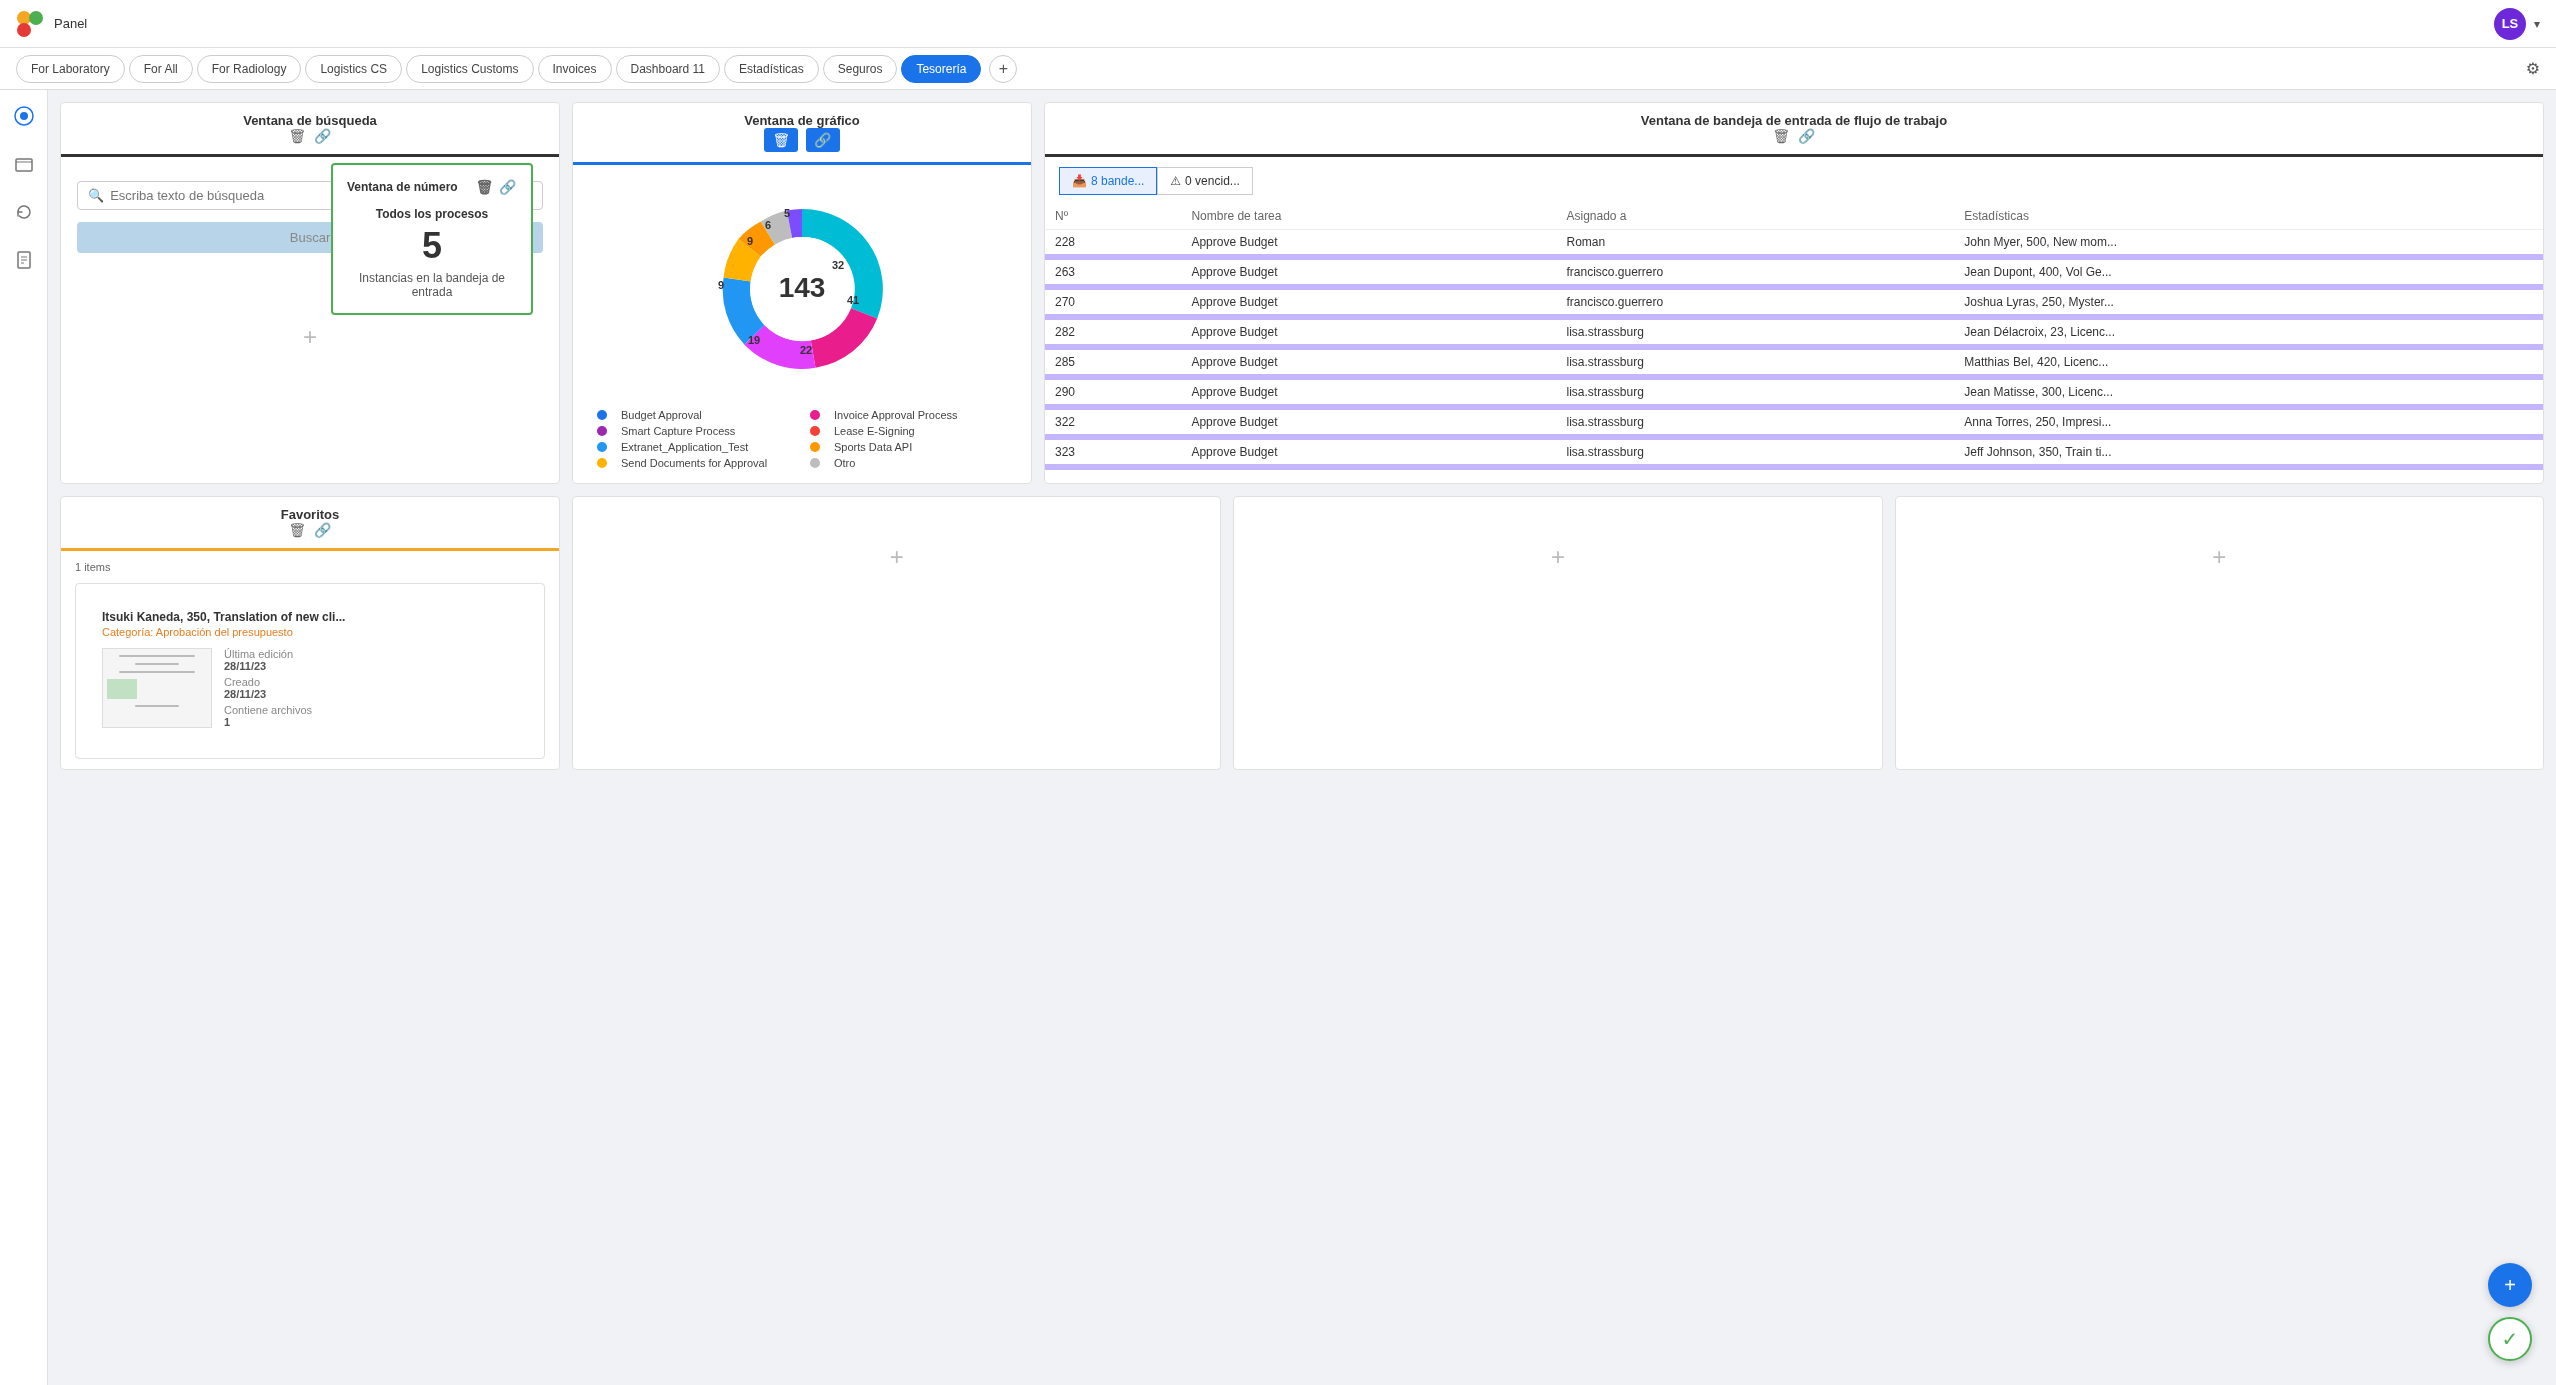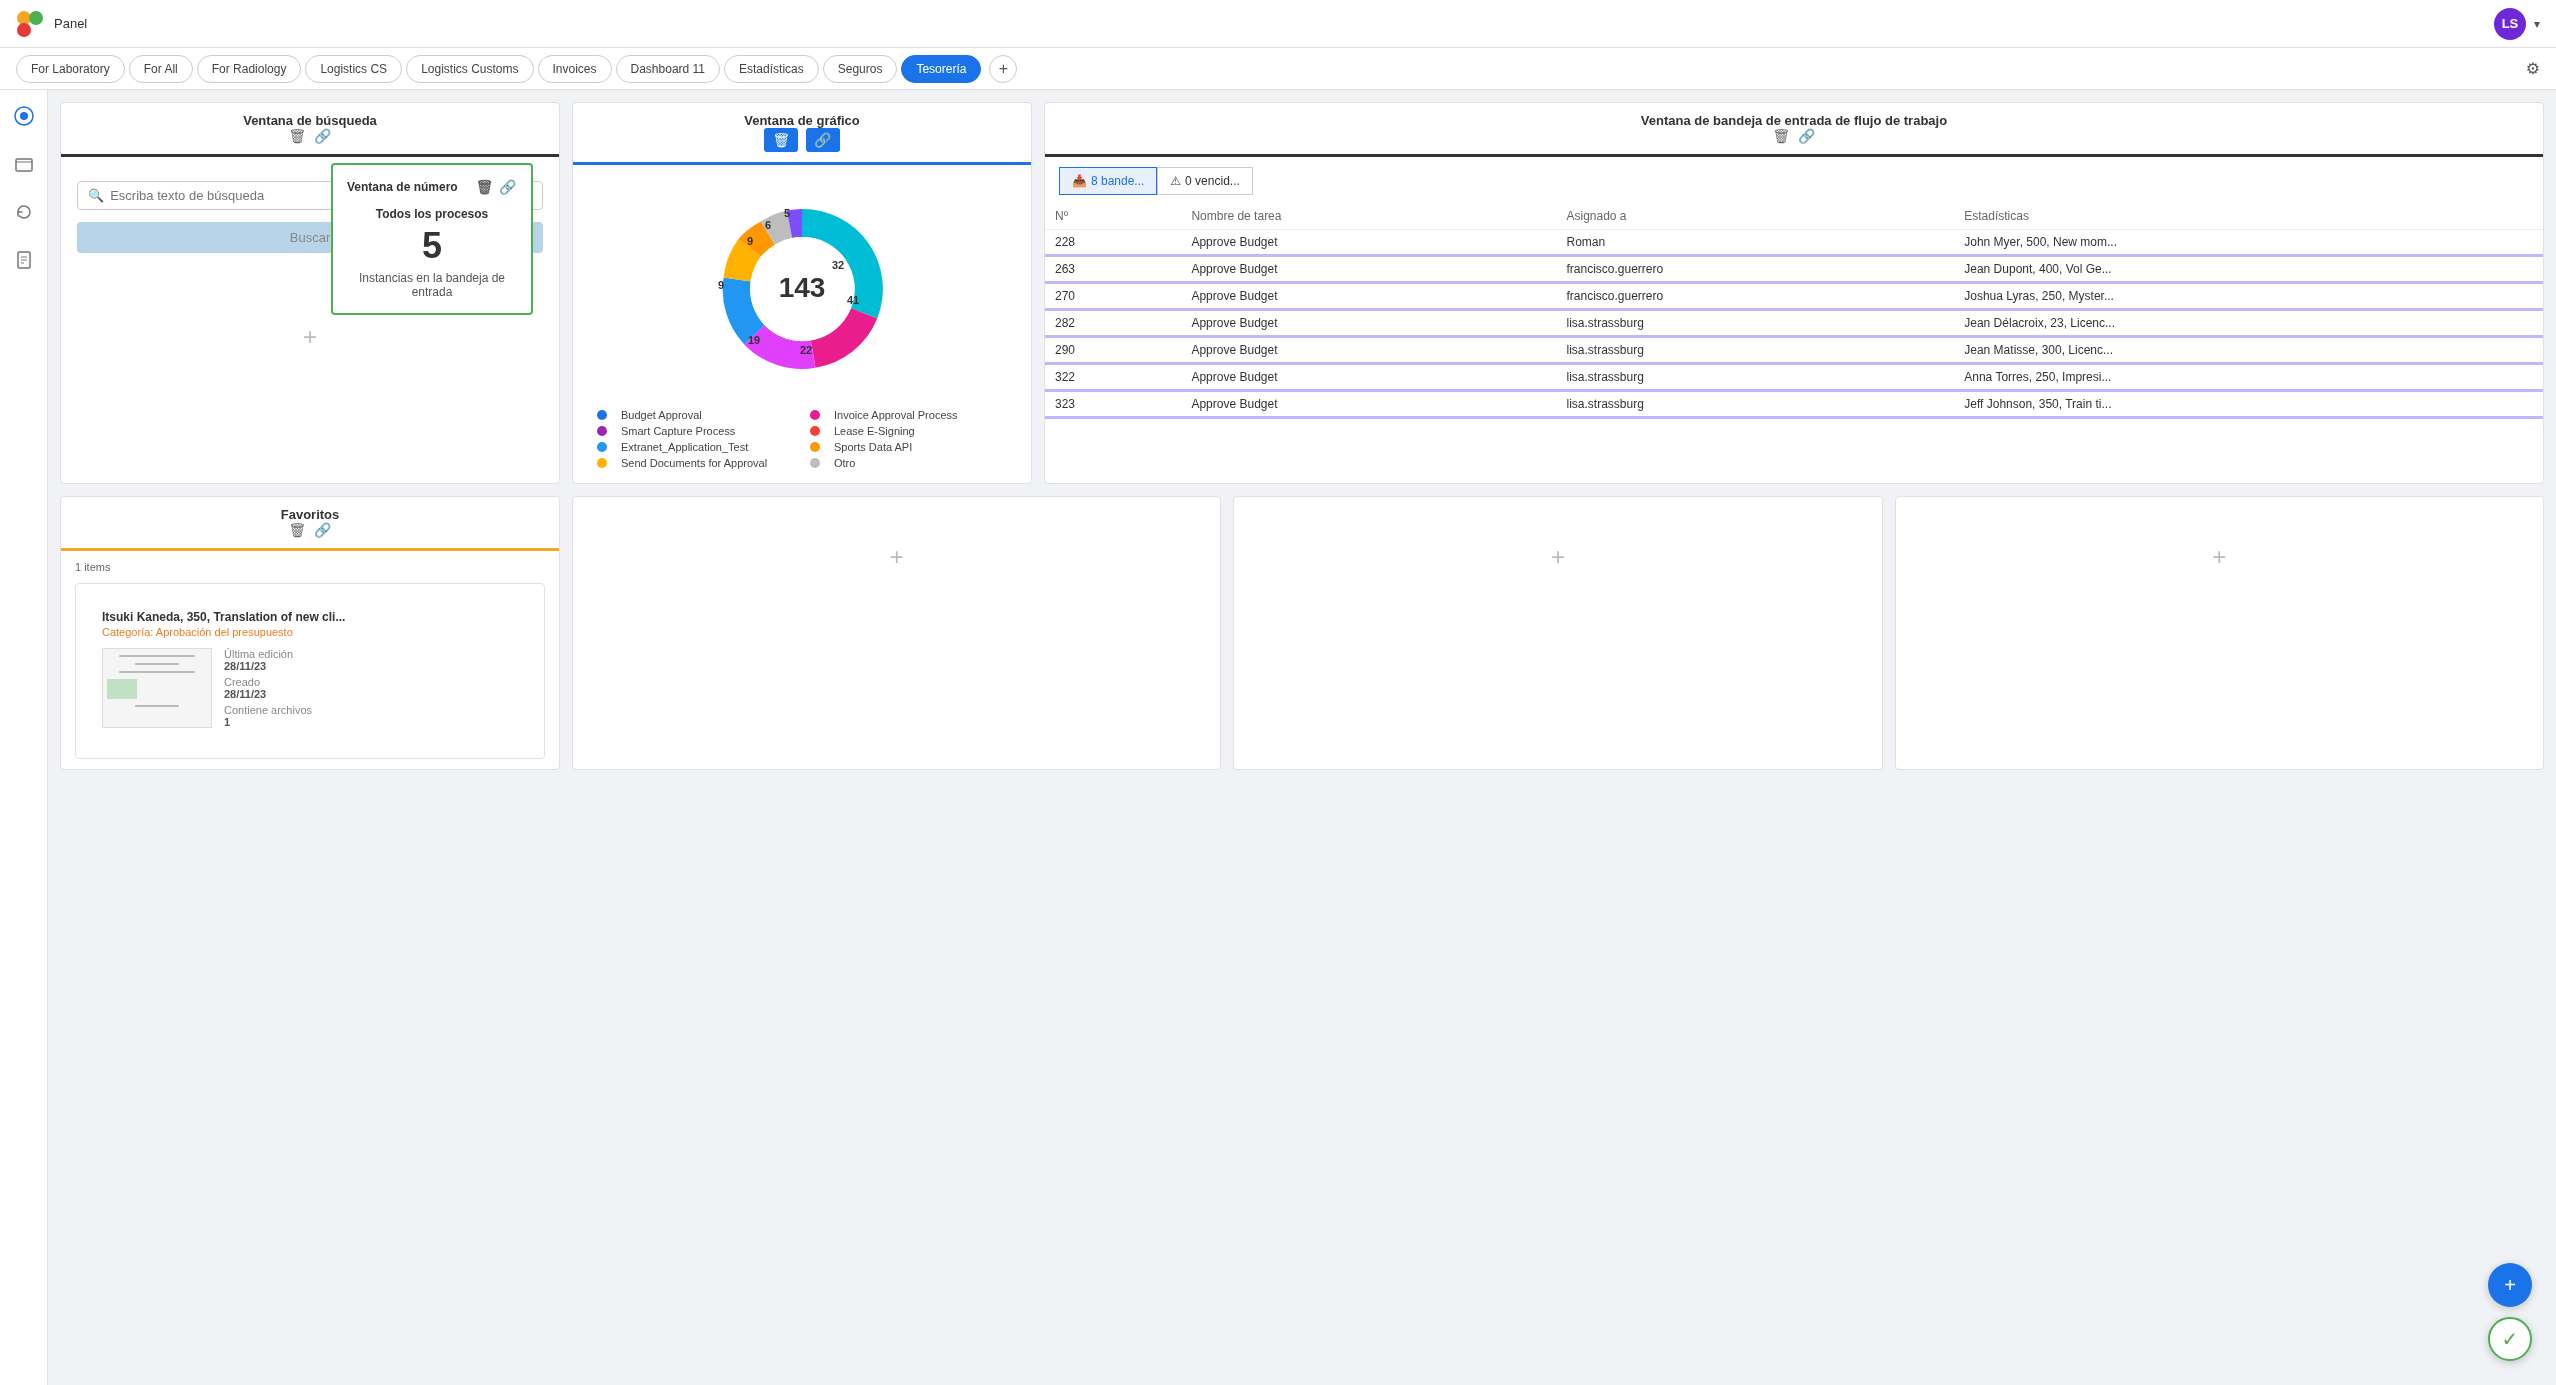--- a/index.html
+++ b/index.html
@@ -69,21 +69,21 @@
     .chart-legend { display: grid; grid-template-columns: 1fr 1fr; gap: 4px 16px; padding: 0 10px; }
     .legend-item { display: flex; align-items: center; gap: 14px; font-size: 11px; color: #444; }
     .legend-dot { width: 10px; height: 10px; border-radius: 50%; flex-shrink: 0; }
 
     
     .workflow-tabs { display: flex; gap: 0; padding: 10px 14px 0; }
     .workflow-tab { padding: 6px 12px; font-size: 12px; border: 1px solid #ccc; cursor: pointer; display: flex; align-items: center; gap: 4px; }
     .workflow-tab.active { background: #e8f0fe; color: #1a73e8; border-color: #1a73e8; }
     .workflow-table { width: 100%; border-collapse: collapse; font-size: 12px; margin-top: 8px; }
     .workflow-table th { text-align: left; padding: 6px 10px; color: #666; font-weight: 500; border-bottom: 1px solid #eee; }
-    .workflow-table td { padding: 5px 10px; border-bottom: 3px solid #c4b5fd; }
+    .workflow-table td { padding: 5px 10px; border-bottom: 6px solid #c4b5fd; }
 
     
     .favorites-body { padding: 10px 14px; }
     .favorites-count { font-size: 11px; color: #666; margin-bottom: 10px; }
     .fav-item { border: 1px solid #e0e0e0; border-radius: 4px; padding: 26px; }
     .fav-title { font-size: 12px; font-weight: 700; margin-bottom: 2px; }
     .fav-category { font-size: 11px; color: #e67e22; margin-bottom: 10px; }
     .fav-details { display: flex; gap: 12px; }
     .fav-thumbnail { width: 110px; height: 80px; background: #f5f5f5; border: 1px solid #ddd; flex-shrink: 0; position: relative; overflow: hidden; }
     .fav-thumb-line { width: 70%; height: 2px; background: #bbb; margin: 6px auto; border-radius: 1px; }
@@ -338,20 +338,26 @@
       <td>270</td>
       <td>Approve Budget</td>
       <td>francisco.guerrero</td>
       <td>Joshua Lyras, 250, Myster...</td>
     </tr>
               <tr>
       <td>282</td>
       <td>Approve Budget</td>
       <td>lisa.strassburg</td>
       <td>Jean Délacroix, 23, Licenc...</td>
+    </tr>
+              <tr>
+      <td>285</td>
+      <td>Approve Budget</td>
+      <td>lisa.strassburg</td>
+      <td>Matthias Bel, 420, Licenc...</td>
     </tr>
               <tr>
       <td>290</td>
       <td>Approve Budget</td>
       <td>lisa.strassburg</td>
       <td>Jean Matisse, 300, Licenc...</td>
     </tr>
               <tr>
       <td>322</td>
       <td>Approve Budget</td>

